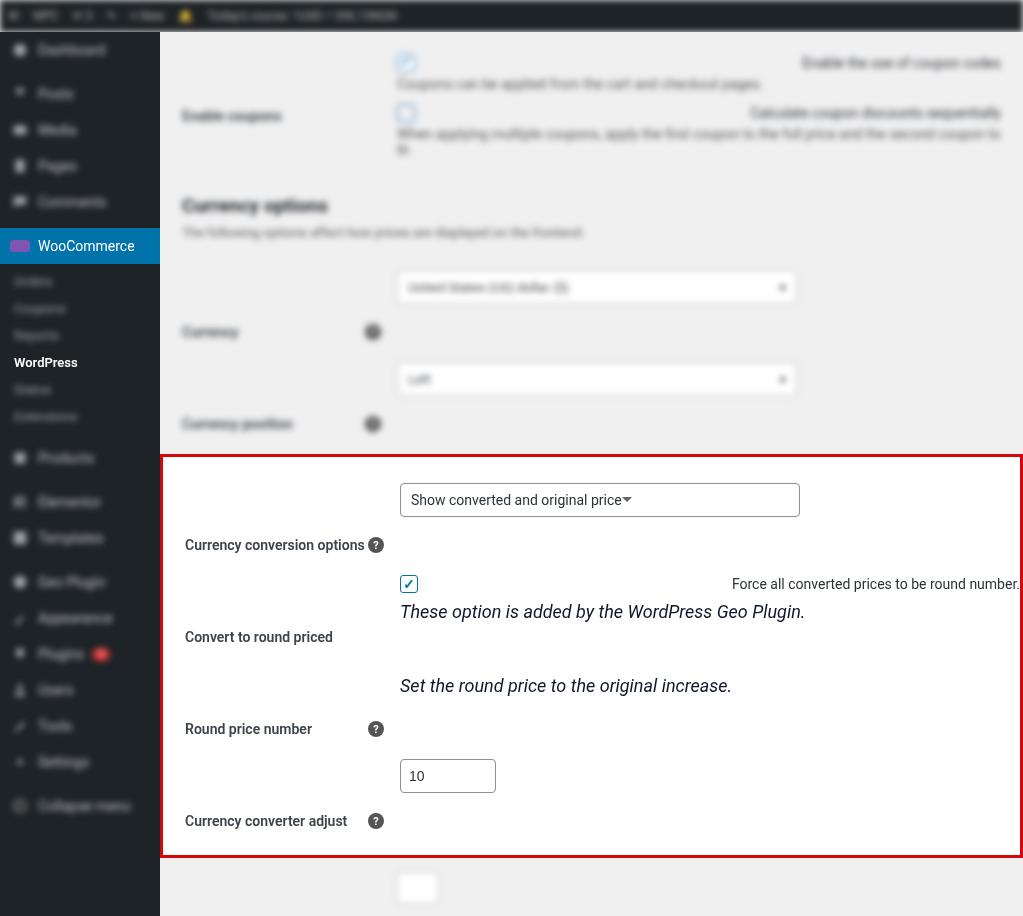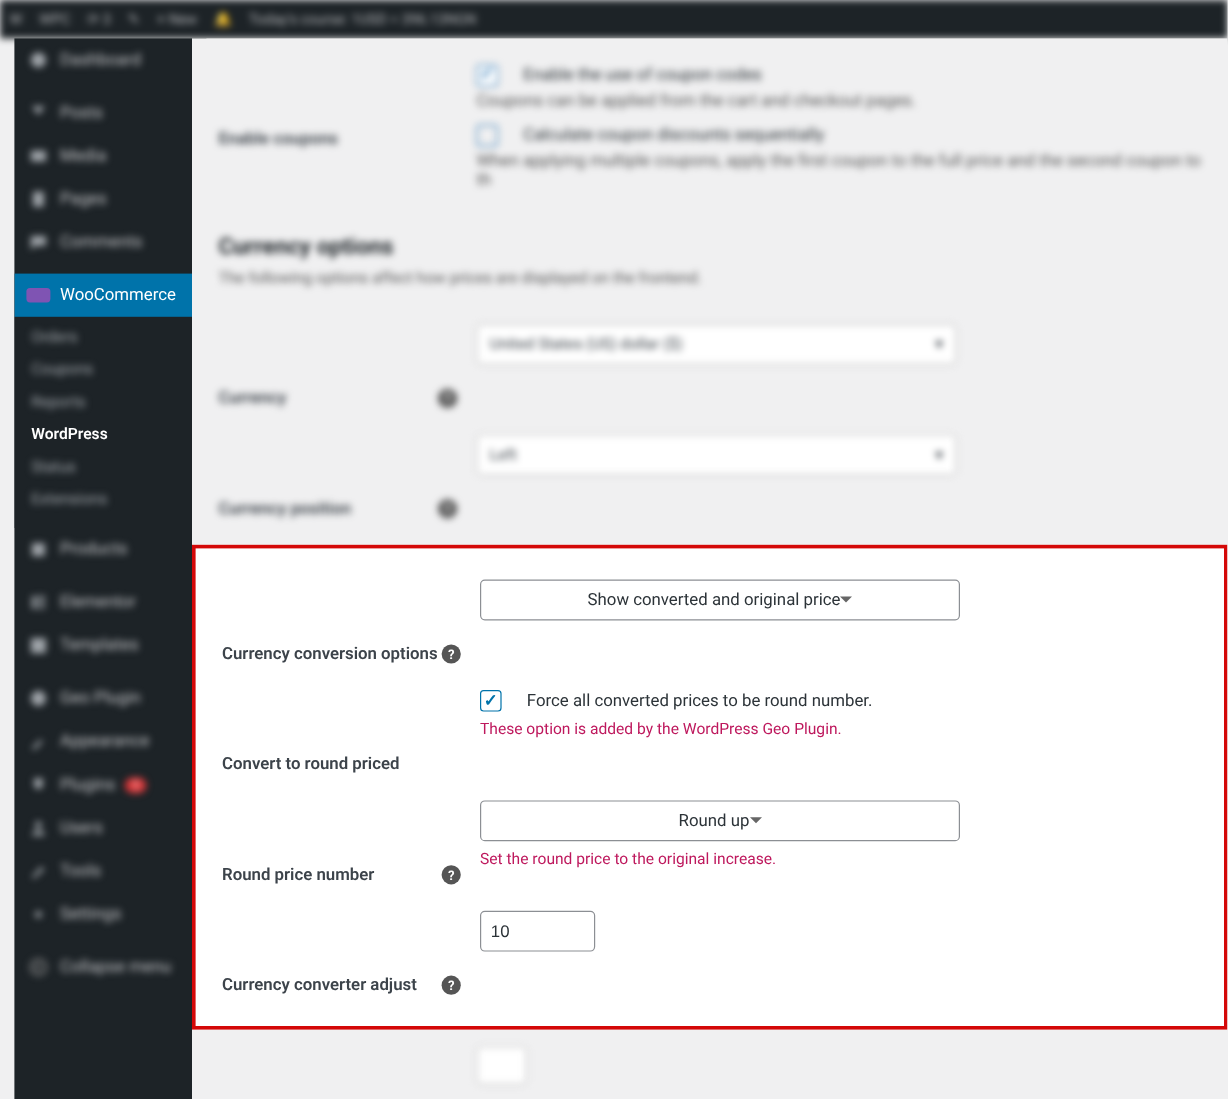--- a/index.html
+++ b/index.html
@@ -26,21 +26,21 @@
     padding: 0 8px;
     gap: 14px;
     font-size: 12px;
     filter: blur(3px);
   }
   .adminbar .item { opacity: .9; }
 
   
   .sidebar {
     position: absolute;
-    top: 32px; left: 12px; bottom: 0;
+    top: 32px; left: 0; bottom: 0;
     width: 160px;
     background: #1d2327;
     color: #c3c4c7;
     font-size: 14px;
     overflow: hidden;
   }
   .wp-menu-item {
     display: flex;
     align-items: center;
     gap: 8px;
@@ -138,36 +138,36 @@
 
   .select-box {
     width: 400px;
     height: 34px;
     border: 1px solid #8c8f94;
     border-radius: 4px;
     background: #fff;
     display: flex;
     align-items: center;
     padding: 0 10px;
-    justify-content: center;
+    justify-content: flex-start;
     font-size: 14px;
     color: #2c3338;
   }
   .select-box .caret{
     width:0;height:0;border:5px solid transparent;border-top-color:#666; margin-top:4px;
   }
 
-  .checkbox-row{ display:flex; align-items:center; gap:21px; font-size:14px; color:#2c3338;}
+  .checkbox-row{ display:flex; align-items:center; gap:8px; font-size:14px; color:#2c3338;justify-content:space-between;}
   .checkbox{
     width:18px;height:18px;border:1px solid #0073aa;border-radius:3px;display:flex;align-items:center;justify-content:center;background:#fff;
   }
   .checkbox.checked::after{
     content:"✓"; color:#0073aa; font-size:14px; font-weight:700; line-height:1;
   }
-  .desc{ color:#be185d; font-size:13px; margin-top:8px;}
+  .desc{ font-style: italic; color:#0f172a; font-size:18px; margin-top:8px;}
 
   .number-input{
     width: 96px;
     height: 34px;
     border: 1px solid #8c8f94;
     border-radius: 4px;
     background: #fff;
     padding: 0 8px;
     font-size: 14px;
     color:#2c3338;
@@ -452,24 +452,20 @@
         <div class="desc">These option is added by the WordPress Geo Plugin.</div>
       </div>
     </div>
 
     <div class="form-row">
       <div class="form-label">
         <span>Round price number</span>
         <span class="help-icon">?</span>
       </div>
       <div class="form-field">
-        <div class="select-box">
-          <span>Round up</span>
-          <span class="caret"></span>
-        </div>
         <div class="desc">Set the round price to the original increase.</div>
       </div>
     </div>
 
     <div class="form-row" style="margin-bottom:8px;">
       <div class="form-label">
         <span>Currency converter adjust</span>
         <span class="help-icon">?</span>
       </div>
       <div class="form-field" style="display:flex; align-items:center; gap:12px;">

